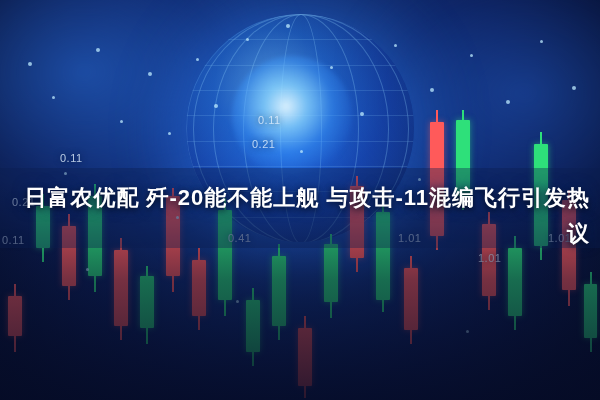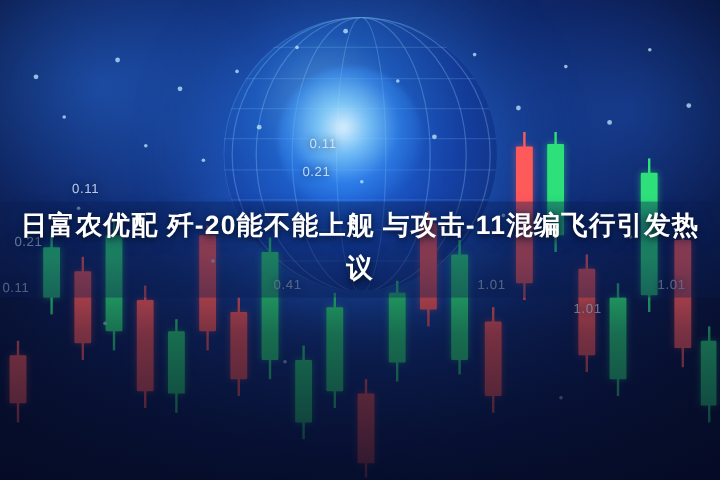--- a/index.html
+++ b/index.html
@@ -144,22 +144,22 @@
     left: 0;
     right: 0;
     top: 168px;
     height: 80px;
     background: rgba(10,28,78,0.38);
   }
   .headline {
     position: absolute;
     left: 0;
     right: 0;
-    top: 170px;
-    text-align: center;
+    top: 180px;
+    text-align: right;
     color: #ffffff;
     font-size: 22px;
     font-weight: bold;
     line-height: 36px;
     letter-spacing: 1px;
     text-shadow: 0 2px 6px rgba(0,0,0,0.75), 0 0 14px rgba(10,40,110,0.9);
     padding: 0 10px;
   }
 </style>
 </head>

